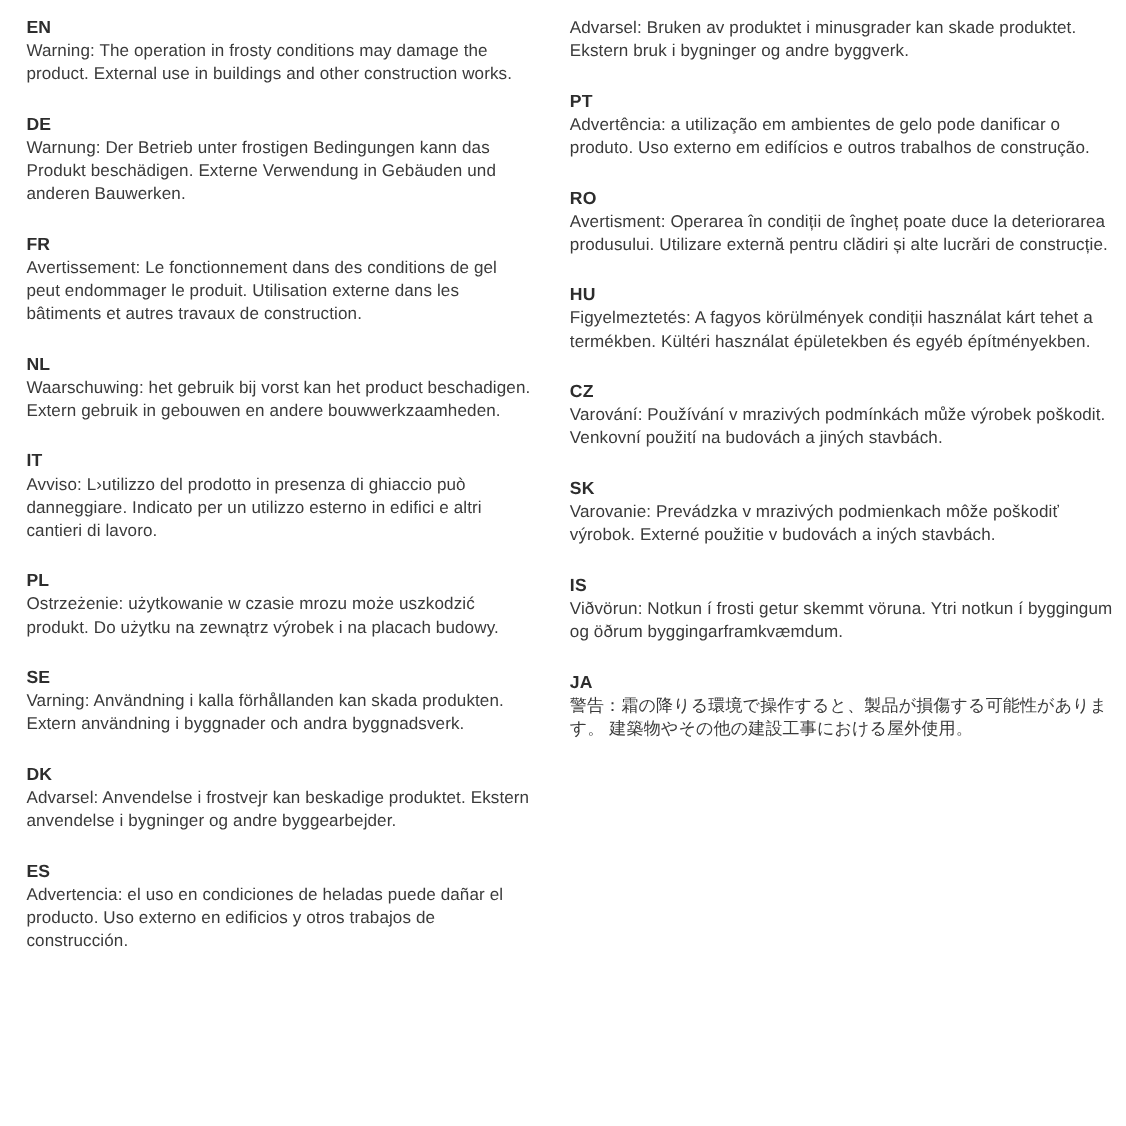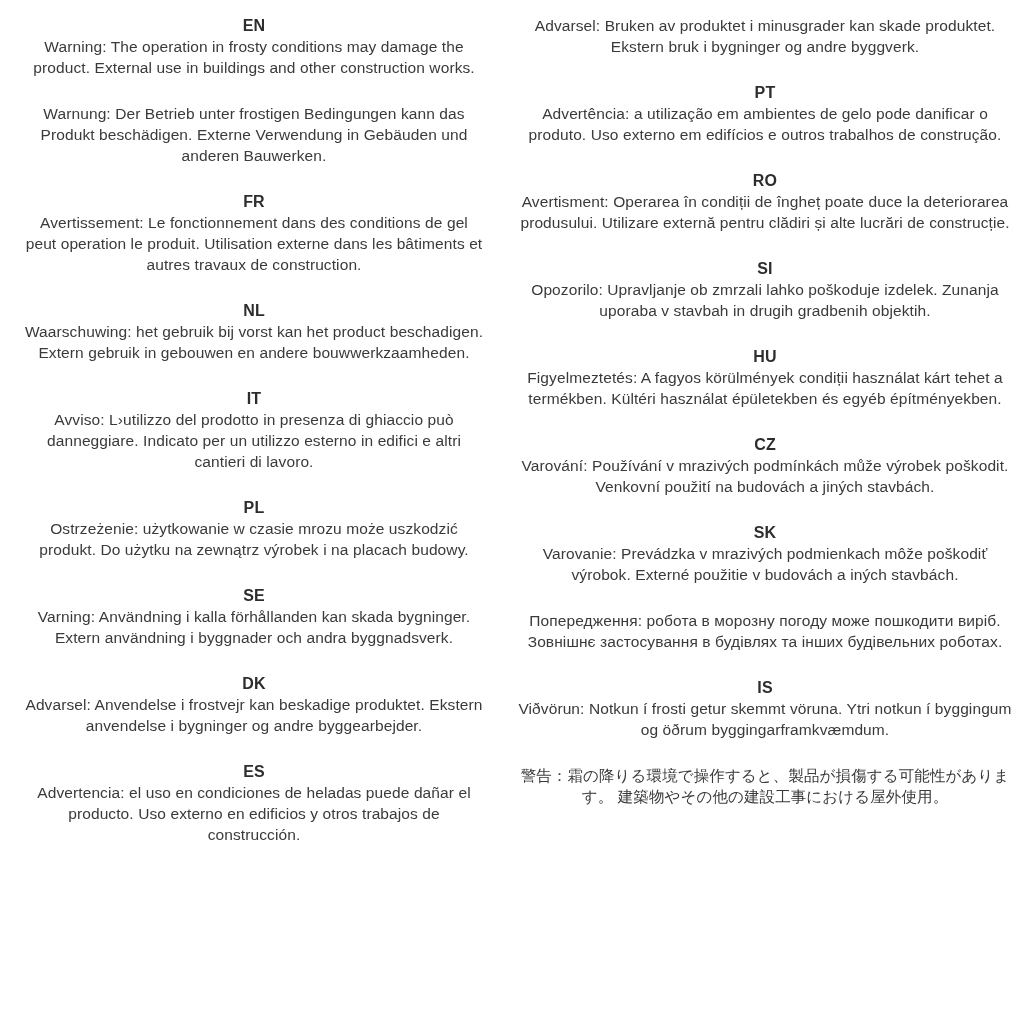--- a/index.html
+++ b/index.html
@@ -18,21 +18,20 @@
     box-sizing: border-box;
     width: 1024px;
     height: 1024px;
     padding: 15px 10px 0 24px;
     display: flex;
     gap: 34px;
     background: #ffffff;
   }
   .col {
     display: block;
-    text-align: center;
   }
   .col-left  { width: 460px; }
   .col-right { width: 494px; }
   .lang-section {
     margin: 0 0 25px 0;
   }
   .lang-code {
     margin: 0;
     padding: 0;
     font-size: 16px;
@@ -56,46 +55,47 @@
 <div class="page">
 
   <div class="col col-left">
 
     <section class="lang-section">
       <h2 class="lang-code">EN</h2>
       <p class="lang-text">Warning: The operation in frosty conditions may damage the product. External use in buildings and other construction works.</p>
     </section>
 
     <section class="lang-section">
+      <h2 class="lang-code">DE</h2>
       <p class="lang-text">Warnung: Der Betrieb unter frostigen Bedingungen kann das Produkt beschädigen. Externe Verwendung in Gebäuden und anderen Bauwerken.</p>
     </section>
 
     <section class="lang-section">
       <h2 class="lang-code">FR</h2>
-      <p class="lang-text">Avertissement: Le fonctionnement dans des conditions de gel peut operation le produit. Utilisation externe dans les bâtiments et autres travaux de construction.</p>
+      <p class="lang-text">Avertissement: Le fonctionnement dans des conditions de gel peut endommager le produit. Utilisation externe dans les bâtiments et autres travaux de construction.</p>
     </section>
 
     <section class="lang-section">
       <h2 class="lang-code">NL</h2>
       <p class="lang-text">Waarschuwing: het gebruik bij vorst kan het product beschadigen. Extern gebruik in gebouwen en andere bouwwerkzaamheden.</p>
     </section>
 
     <section class="lang-section">
       <h2 class="lang-code">IT</h2>
       <p class="lang-text">Avviso: L›utilizzo del prodotto in presenza di ghiaccio può danneggiare. Indicato per un utilizzo esterno in edifici e altri cantieri di lavoro.</p>
     </section>
 
     <section class="lang-section">
       <h2 class="lang-code">PL</h2>
       <p class="lang-text">Ostrzeżenie: użytkowanie w czasie mrozu może uszkodzić produkt. Do użytku na zewnątrz výrobek i na placach budowy.</p>
     </section>
 
     <section class="lang-section">
       <h2 class="lang-code">SE</h2>
-      <p class="lang-text">Varning: Användning i kalla förhållanden kan skada bygninger. Extern användning i byggnader och andra byggnadsverk.</p>
+      <p class="lang-text">Varning: Användning i kalla förhållanden kan skada produkten. Extern användning i byggnader och andra byggnadsverk.</p>
     </section>
 
     <section class="lang-section">
       <h2 class="lang-code">DK</h2>
       <p class="lang-text">Advarsel: Anvendelse i frostvejr kan beskadige produktet. Ekstern anvendelse i bygninger og andre byggearbejder.</p>
     </section>
 
     <section class="lang-section">
       <h2 class="lang-code">ES</h2>
       <p class="lang-text">Advertencia: el uso en condiciones de heladas puede dañar el producto. Uso externo en edificios y otros trabajos de construcción.</p>
@@ -112,48 +112,44 @@
     <section class="lang-section">
       <h2 class="lang-code">PT</h2>
       <p class="lang-text">Advertência: a utilização em ambientes de gelo pode danificar o produto. Uso externo em edifícios e outros trabalhos de construção.</p>
     </section>
 
     <section class="lang-section">
       <h2 class="lang-code">RO</h2>
       <p class="lang-text">Avertisment: Operarea în condiții de îngheț poate duce la deteriorarea produsului. Utilizare externă pentru clădiri și alte lucrări de construcție.</p>
     </section>
 
-    <section class="lang-section">
-      <h2 class="lang-code">SI</h2>
-      <p class="lang-text">Opozorilo: Upravljanje ob zmrzali lahko poškoduje izdelek. Zunanja uporaba v stavbah in drugih gradbenih objektih.</p>
-    </section>
 
     <section class="lang-section">
       <h2 class="lang-code">HU</h2>
       <p class="lang-text">Figyelmeztetés: A fagyos körülmények condiții használat kárt tehet a termékben. Kültéri használat épületekben és egyéb építményekben.</p>
     </section>
 
     <section class="lang-section">
       <h2 class="lang-code">CZ</h2>
       <p class="lang-text">Varování: Používání v mrazivých podmínkách může výrobek poškodit. Venkovní použití na budovách a jiných stavbách.</p>
     </section>
 
     <section class="lang-section">
       <h2 class="lang-code">SK</h2>
       <p class="lang-text">Varovanie: Prevádzka v mrazivých podmienkach môže poškodiť výrobok. Externé použitie v budovách a iných stavbách.</p>
     </section>
 
     <section class="lang-section">
-      <p class="lang-text">Попередження: робота в морозну погоду може пошкодити виріб. Зовнішнє застосування в будівлях та інших будівельних роботах.</p>
     </section>
 
     <section class="lang-section">
       <h2 class="lang-code">IS</h2>
       <p class="lang-text">Viðvörun: Notkun í frosti getur skemmt vöruna. Ytri notkun í byggingum og öðrum byggingarframkvæmdum.</p>
     </section>
 
     <section class="lang-section">
+      <h2 class="lang-code">JA</h2>
       <p class="lang-text">警告：霜の降りる環境で操作すると、製品が損傷する可能性があります。 建築物やその他の建設工事における屋外使用。</p>
     </section>
 
   </div>
 
 </div>
 
 </body></html>

